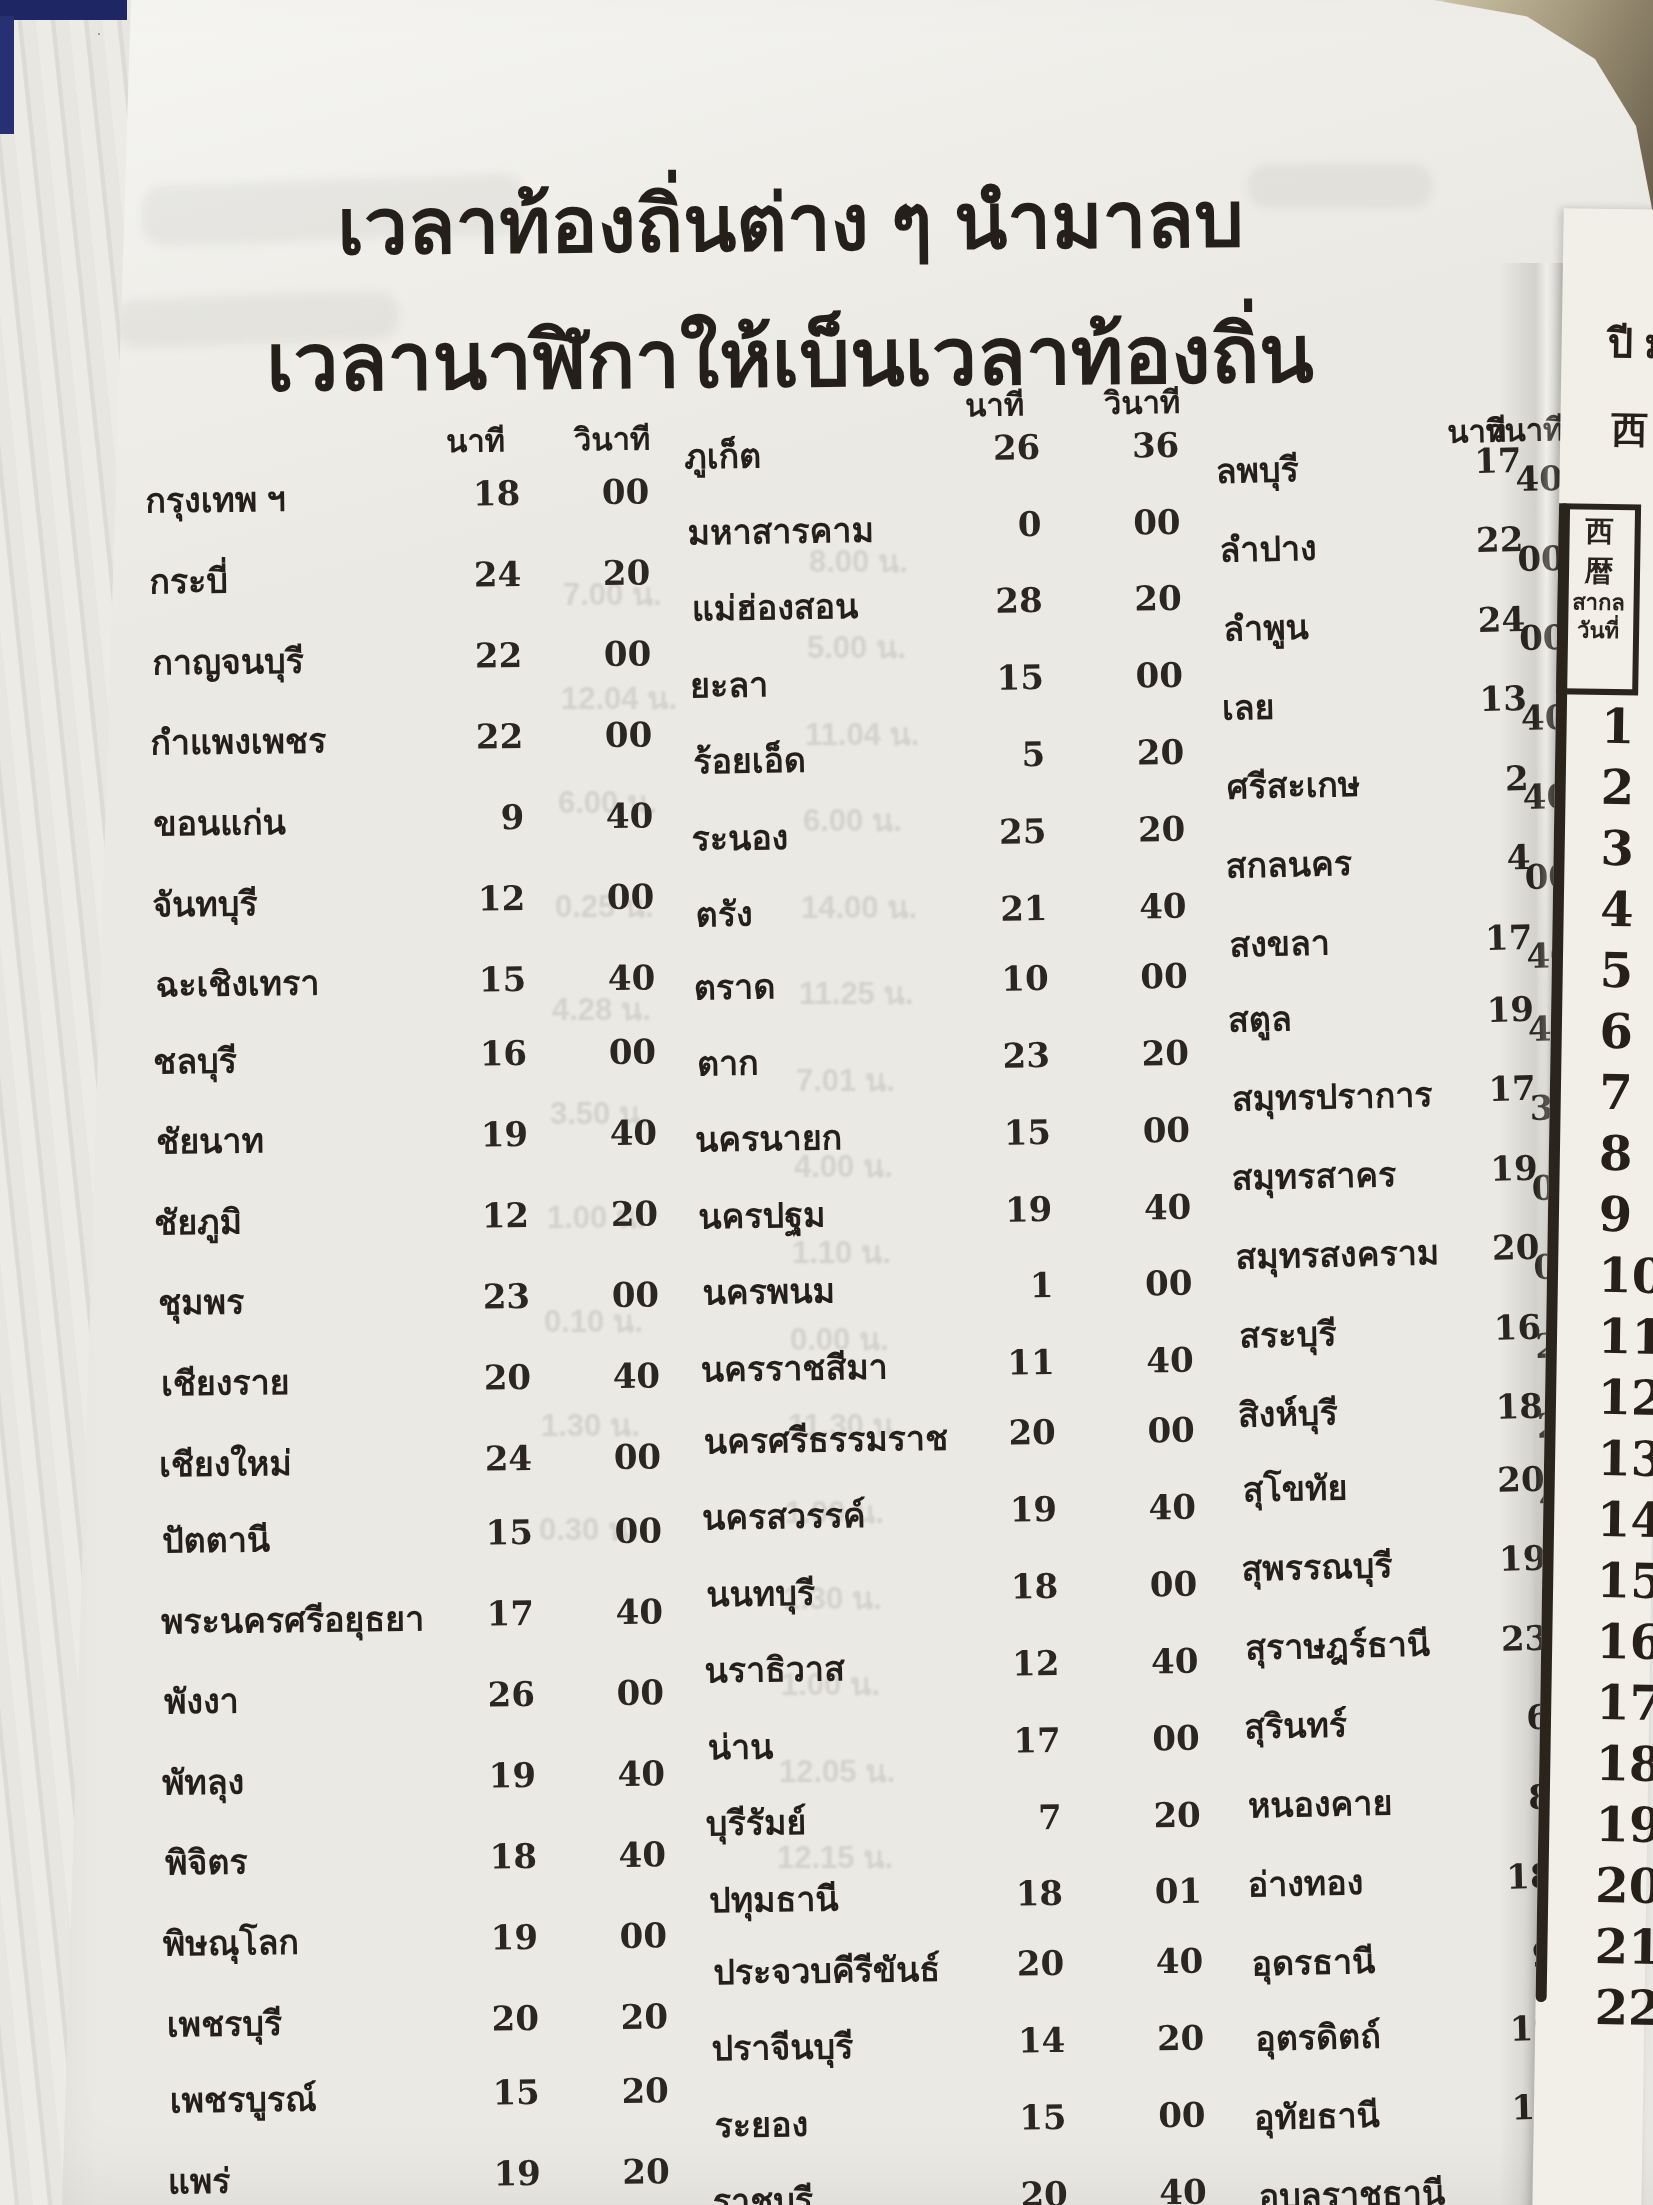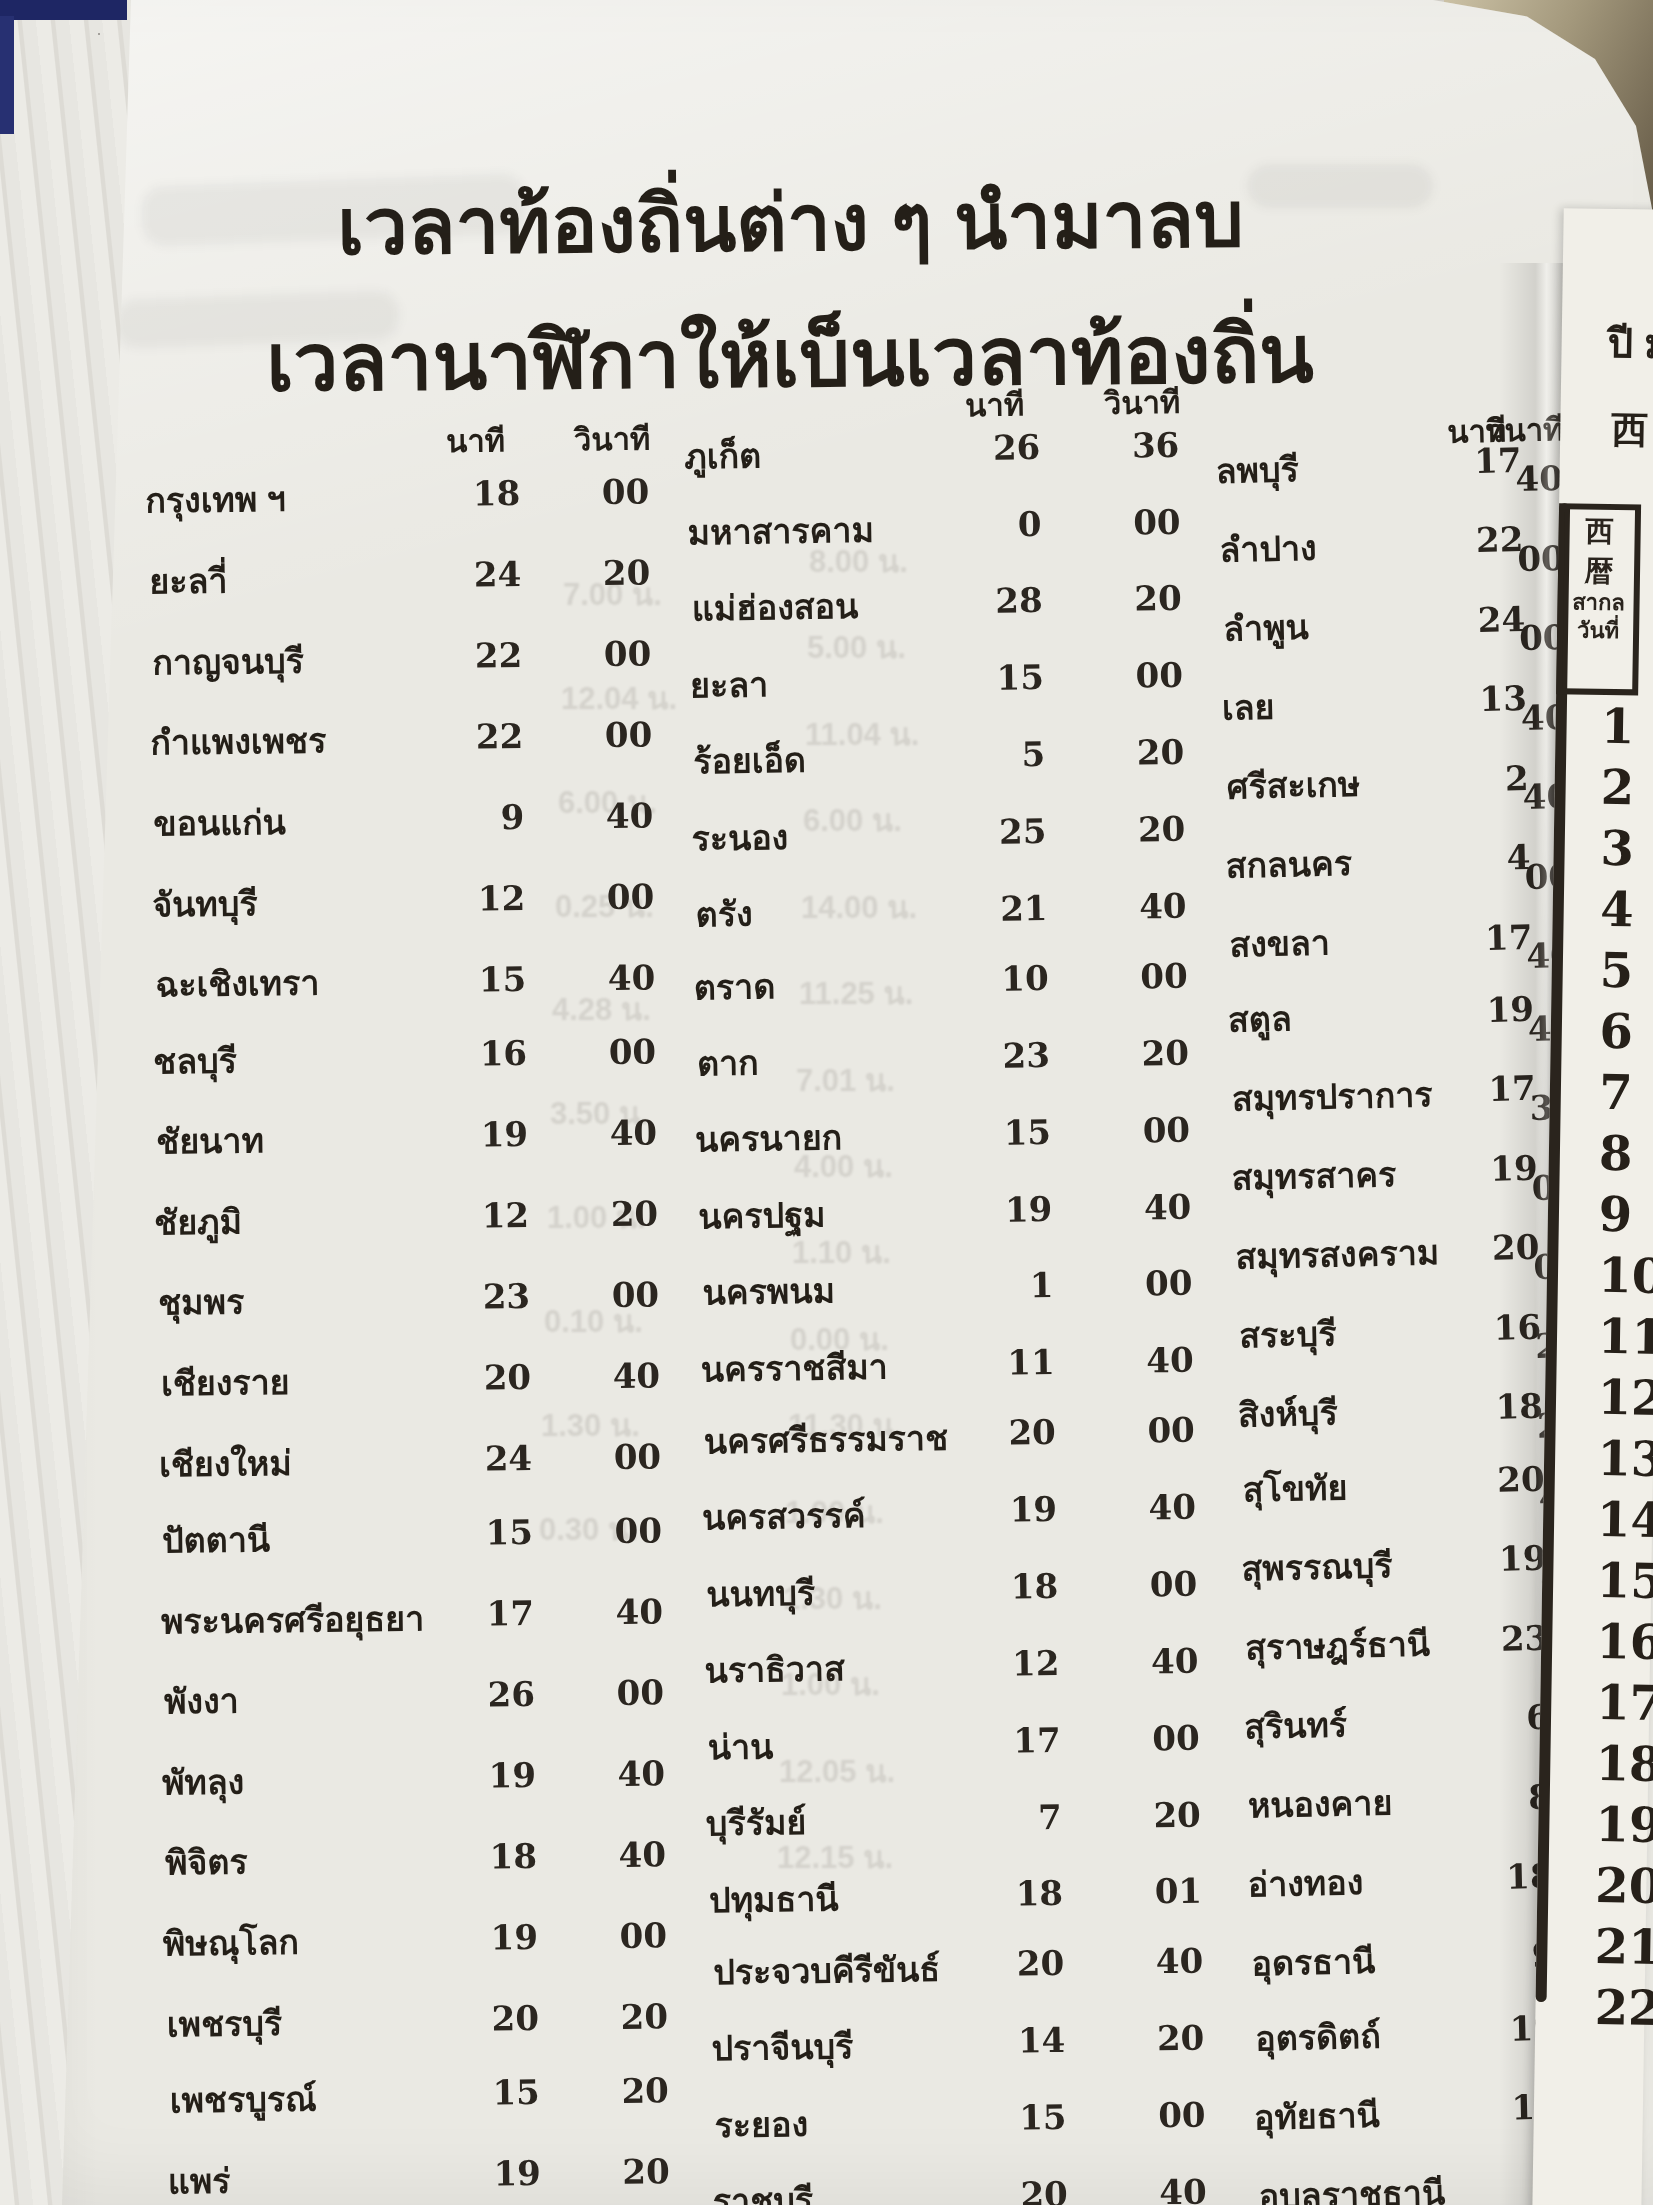--- a/index.html
+++ b/index.html
@@ -100,21 +100,21 @@
     <div id="title1" class="title">เวลาท้องถิ่นต่าง ๆ นำมาลบ</div>
     <div id="title2" class="title">เวลานาฬิกาให้เบ็นเวลาท้องถิ่น</div>
 
     <div id="columns">
         <div class="colwrap" style="transform: rotate(-0.7deg); transform-origin: 520px 470px;">
           <div class="hdr" style="left: 427px; top: 415px; width: 98px;">นาที</div>
           <div class="hdr" style="left: 547px; top: 415px; width: 131px;">วินาที</div>
           <div class="row-name" style="left: 145px; top: 469px;">กรุงเทพ ฯ</div>
           <div class="val" style="left: 432px; top: 473px; width: 88px;">18</div>
           <div class="val" style="left: 558px; top: 473px; width: 91px;">00</div>
-          <div class="row-name" style="left: 148px; top: 550px;">ยะลาี่</div>
+          <div class="row-name" style="left: 148px; top: 550px;">กระบี่</div>
           <div class="val" style="left: 432px; top: 554px; width: 88px;">24</div>
           <div class="val" style="left: 558px; top: 554px; width: 91px;">20</div>
           <div class="row-name" style="left: 150px; top: 631px;">กาญจนบุรี</div>
           <div class="val" style="left: 432px; top: 635px; width: 88px;">22</div>
           <div class="val" style="left: 558px; top: 635px; width: 91px;">00</div>
           <div class="row-name" style="left: 147px; top: 711px;">กำแพงเพชร</div>
           <div class="val" style="left: 432px; top: 716px; width: 88px;">22</div>
           <div class="val" style="left: 558px; top: 716px; width: 91px;">00</div>
           <div class="row-name" style="left: 149px; top: 792px;">ขอนแก่น</div>
           <div class="val" style="left: 432px; top: 797px; width: 88px;">9</div>

